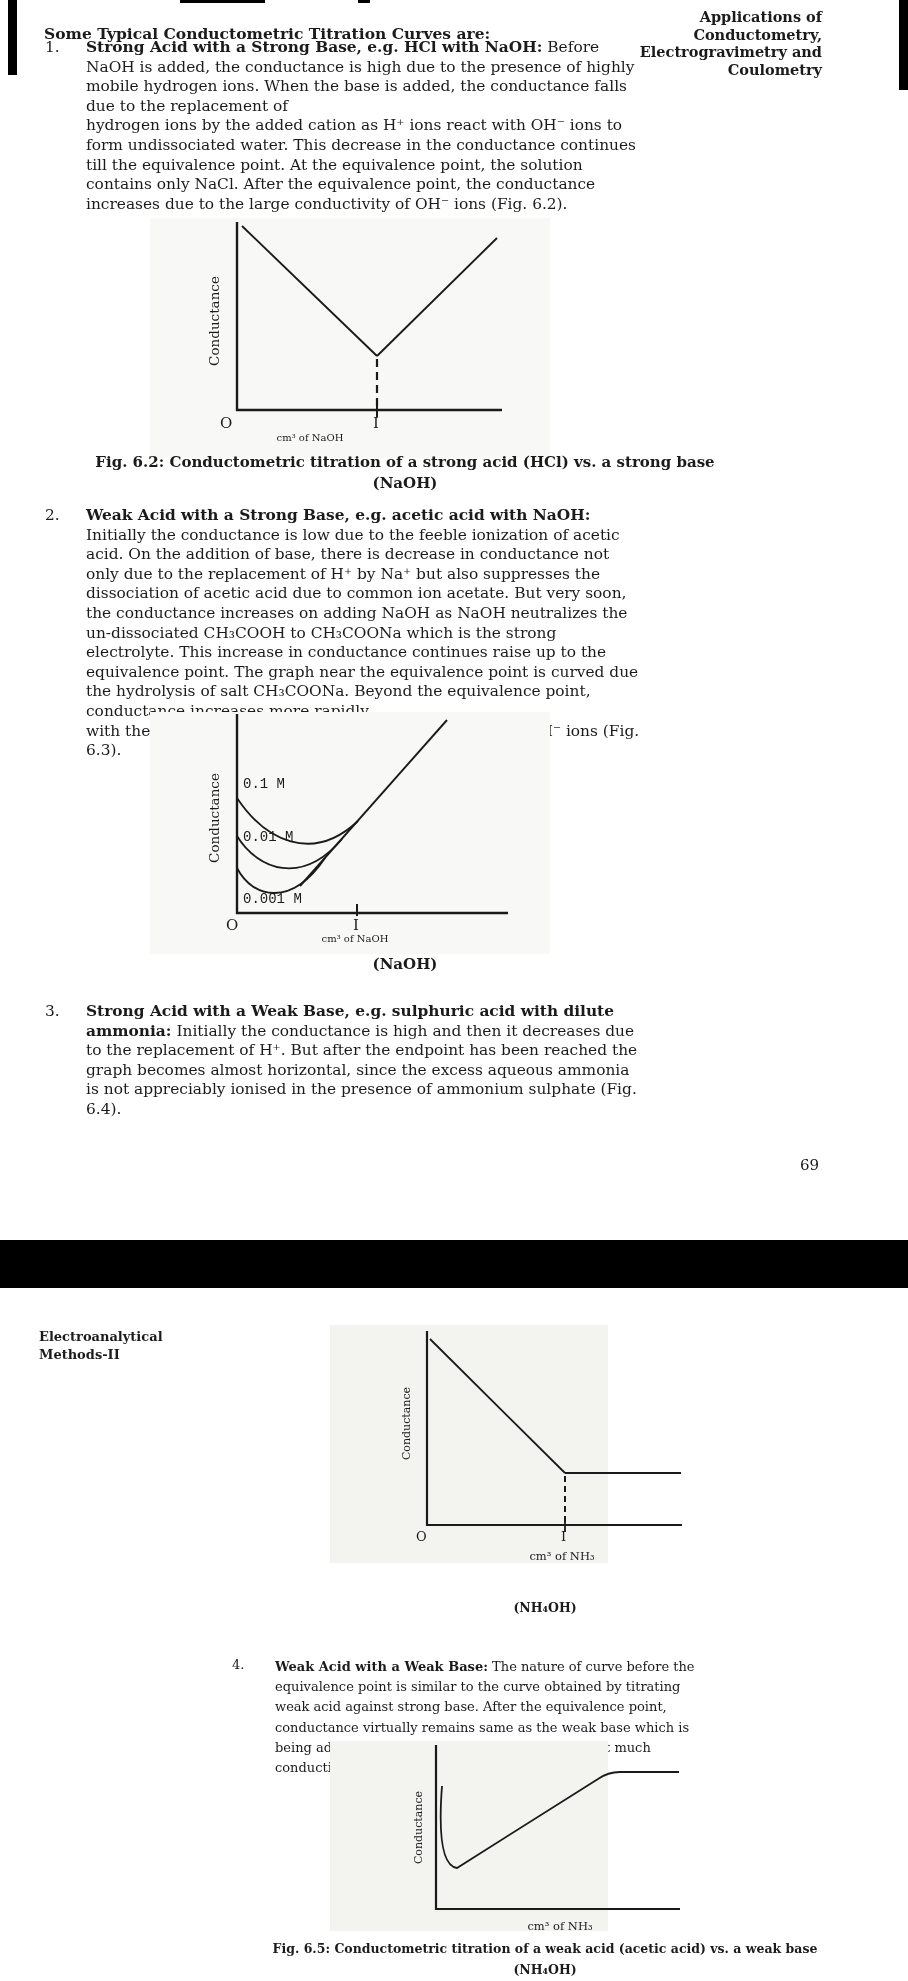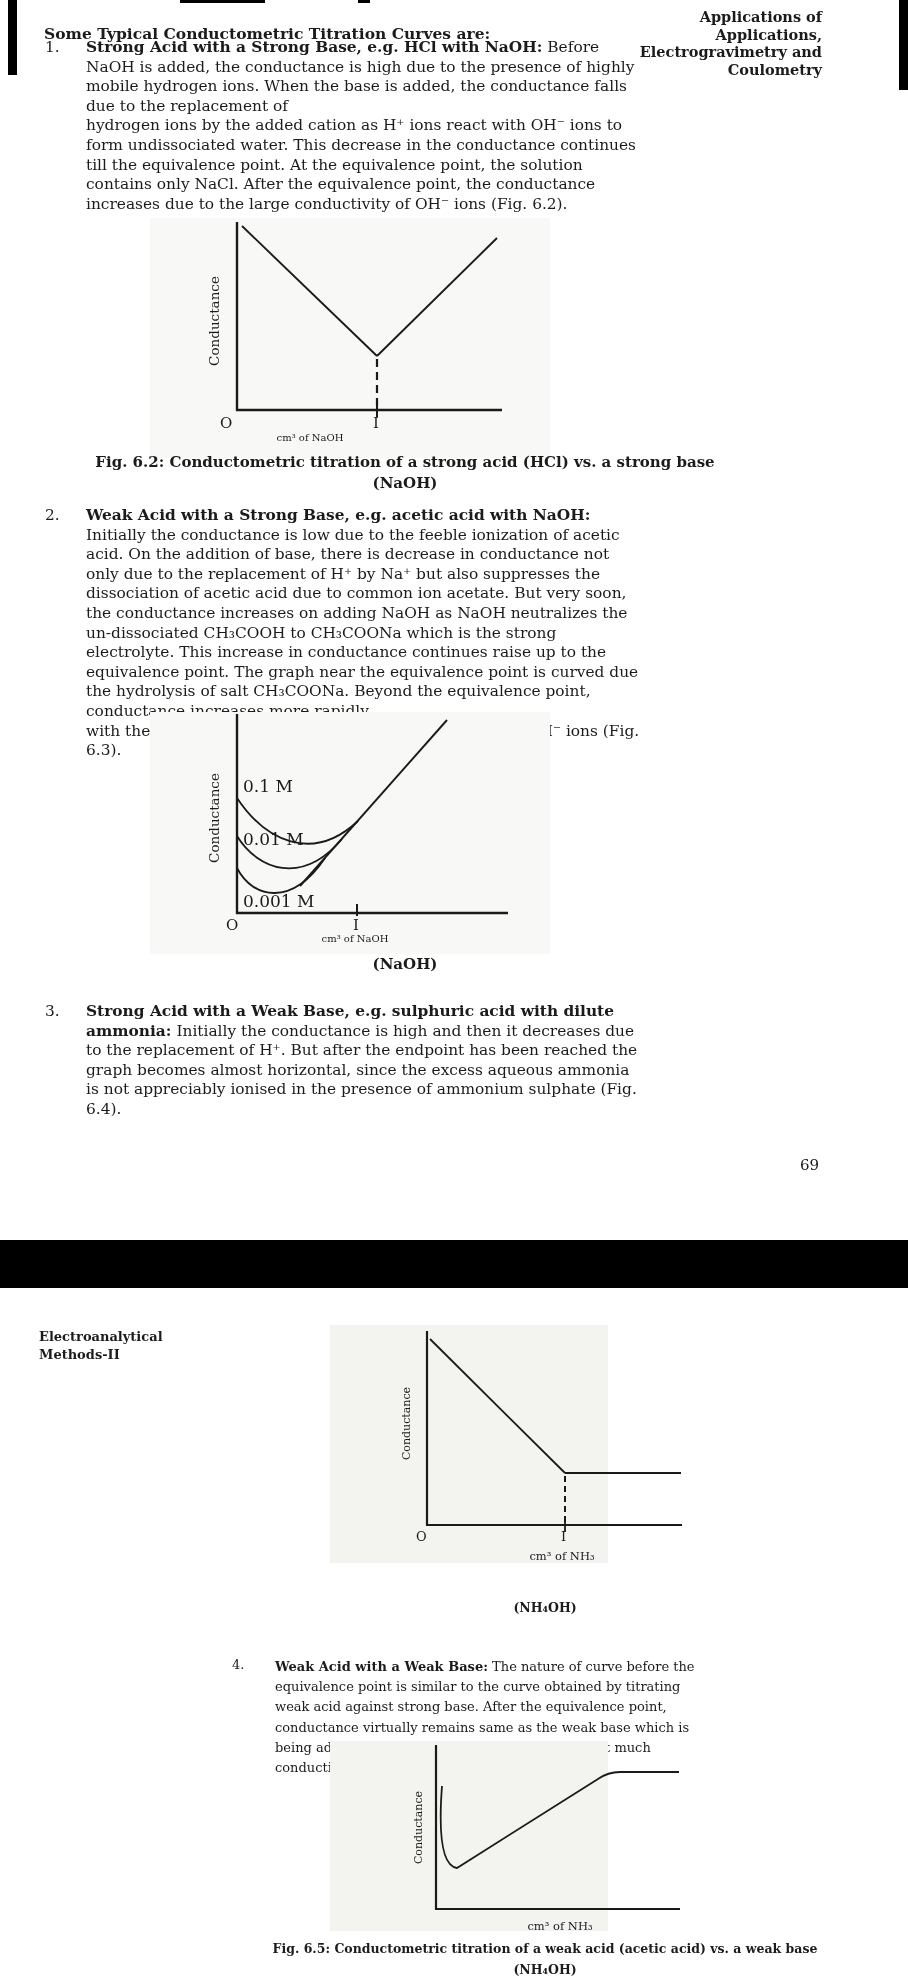--- a/index.html
+++ b/index.html
@@ -20,21 +20,21 @@
   .caption{font-weight:bold;font-size:15px;line-height:20.5px;text-align:center;}
   .caption2{font-weight:bold;font-size:12.5px;line-height:21px;text-align:center;}
   .figure{position:absolute;}
   .figure svg{position:absolute;left:0;top:0;}
   .ylab{transform:rotate(-90deg);transform-origin:center;text-align:center;font-size:13.5px;}
   .ylab.small{font-size:11px;}
   .axlab{font-size:15px;}
   .axlab.small{font-size:13px;}
   .xlab{font-size:10px;text-align:center;}
   .xlab.small{font-size:11.5px;text-align:center;}
-  .curvelab{font-size:17px;}
+  .curvelab{font-size:14px;font-family:Liberation Mono, monospace;}
   .pagenum{font-size:15px;}
   .divider{background:#000000;}
   .p2-heading{font-weight:bold;font-size:13px;line-height:18px;}
   .item-num2{font-size:13px;}
   .item-body2{font-size:13px;line-height:20.2px;}
   .item-body2 p{margin:0;}
   .artifact{background:#000000;}
   .graybox{background:#f3f3f0;}
   .lightbox{background:#f8f8f6;}
 </style>
@@ -45,21 +45,21 @@
 
   <div class="abs artifact" style="left:8px;top:0;width:9px;height:75px;"></div>
   <div class="abs artifact" style="left:180px;top:0;width:85px;height:3px;"></div>
   <div class="abs artifact" style="left:358px;top:0;width:12px;height:3px;"></div>
   <div class="abs artifact" style="left:899px;top:0;width:9px;height:90px;"></div>
 
   <div class="abs heading" style="left:44px;top:10px;margin-top:14px;">Some Typical Conductometric Titration Curves are:</div>
 
   <div class="abs right-heading" style="left:600px;top:8px;width:222px;">
     <div>Applications of</div>
-    <div>Applications,</div>
+    <div>Conductometry,</div>
     <div>Electrogravimetry and</div>
     <div>Coulometry</div>
   </div>
 
   <div class="abs item-num" style="left:45px;top:38px;">1.</div>
   <div class="abs item-body" style="left:86px;top:38px;width:556px;">
     <p><span class="lead">Strong Acid with a Strong Base, e.g. HCl with NaOH:</span> <span>Before NaOH is added, the conductance is high due to the presence of highly mobile hydrogen ions. When the base is added, the conductance falls due to the replacement of</span></p>
     <p class="gap7">hydrogen ions by the added cation as H⁺ ions react with OH⁻ ions to form undissociated water. This decrease in the conductance continues till the equivalence point. At the equivalence point, the solution contains only NaCl. After the equivalence point, the conductance increases due to the large conductivity of OH⁻ ions (Fig. 6.2).</p>
   </div>
 

